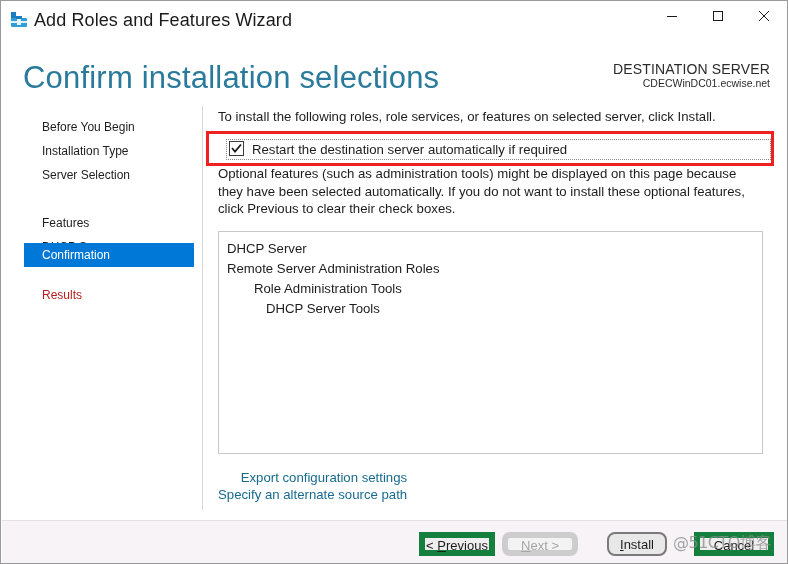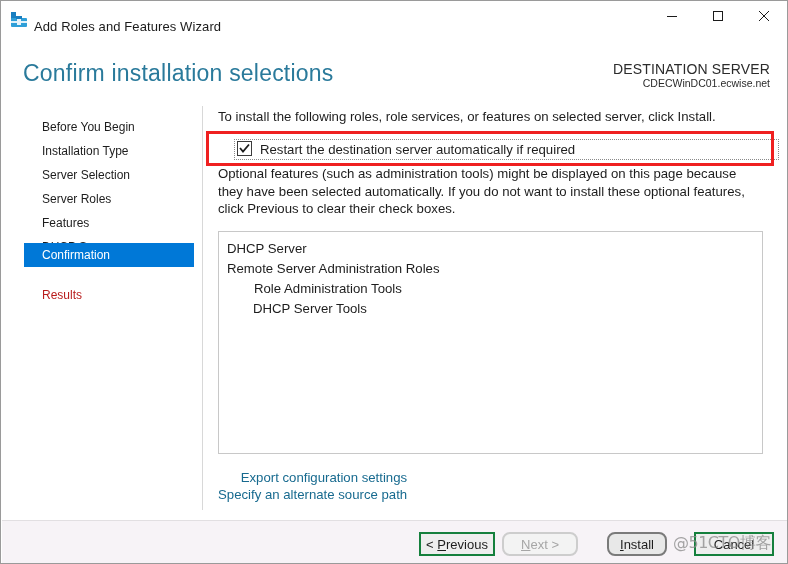--- a/index.html
+++ b/index.html
@@ -45,25 +45,24 @@
     position: absolute;
     left: 9px;
     top: 10px;
     width: 18px;
     height: 17px;
   }
   .title-text {
     position: absolute;
     left: 33px;
     top: 9px;
-    font-size: 13px;
+    font-size: 18px;
     color: #1b1b1b;
     letter-spacing: 0.1px;
     white-space: nowrap;
-    margin-top: 9px;
   }
   .win-btn {
     position: absolute;
     top: 0;
     width: 46px;
     height: 30px;
     background: transparent;
     border: 0;
     padding: 0;
     cursor: default;
@@ -79,21 +78,21 @@
     left: 1px;
     top: 37px;
     width: 786px;
     height: 63px;
     background: #ffffff;
   }
   .page-title {
     position: absolute;
     left: 21px;
     top: 22px;
-    font-size: 23px;
+    font-size: 31px;
     color: #2a7a9b;
     font-weight: 400;
     white-space: nowrap;
     letter-spacing: 0.2px;
   }
   .dest-block {
     position: absolute;
     right: 18px;
     top: 24px;
     text-align: right;
@@ -173,21 +172,21 @@
     top: 8px;
     width: 545px;
     font-size: 13.2px;
     color: #1d1d1d;
     white-space: nowrap;
   }
 
   
   .checkbox-row {
     position: absolute;
-    left: 16px;
+    left: 8px;
     top: 38px;
     width: 545px;
     height: 22px;
   }
   .cb-focus {
     position: absolute;
     left: 0;
     top: 0;
     width: 545px;
     height: 21px;
@@ -251,21 +250,21 @@
   }
   .lb-item {
     font-size: 13.2px;
     color: #1d1d1d;
     line-height: 20px;
     white-space: nowrap;
     padding-left: 8px;
   }
   .lb-item.lvl0 { margin-left: 0px; }
   .lb-item.lvl1 { margin-left: 27px; }
-  .lb-item.lvl2 { margin-left: 26px; }
+  .lb-item.lvl2 { margin-left: 39px; }
   .lb-pad { height: 7px; }
 
   
   .links {
     position: absolute;
     left: 0;
     top: 368px;
     text-align: right;
   }
   .wiz-link {
@@ -287,21 +286,21 @@
     height: 44px;
     background: #f7f3f7;
     border-top: 1px solid #e2dfe2;
     box-sizing: border-box;
   }
   .wiz-btn {
     position: absolute;
     top: 11px;
     height: 24px;
     background: #eeeeee;
-    border: 2px solid #15803d;
+    border: 6px solid #15803d;
     font-family: "Liberation Sans", sans-serif;
     font-size: 13px;
     color: #1d1d1d;
     padding: 0;
     cursor: default;
     box-sizing: border-box;
   }
   .wiz-btn u { text-decoration: underline; }
   .wiz-btn.disabled {
     color: #a6a6a6;
@@ -375,21 +374,20 @@
       <span class="dest-value">CDECWinDC01.ecwise.net</span>
     </div>
   </div>
 
   <div class="body-area">
 
     <div class="sidebar">
       <div class="nav-item" style="top:14px">Before You Begin</div>
       <div class="nav-item" style="top:38px">Installation Type</div>
       <div class="nav-item" style="top:62px">Server Selection</div>
-      <div class="nav-item" style="top:86px">Server Roles</div>
       <div class="nav-item" style="top:110px">Features</div>
       <div class="nav-item" style="top:134px">DHCP Server</div>
       <div class="nav-item selected" style="top:142px">Confirmation</div>
       <div class="nav-item disabled" style="top:182px">Results</div>
     </div>
     <div class="sidebar-sep"></div>
 
     <div class="content">
 
       <div class="instruction">To install the following roles, role services, or features on selected server, click Install.</div>

